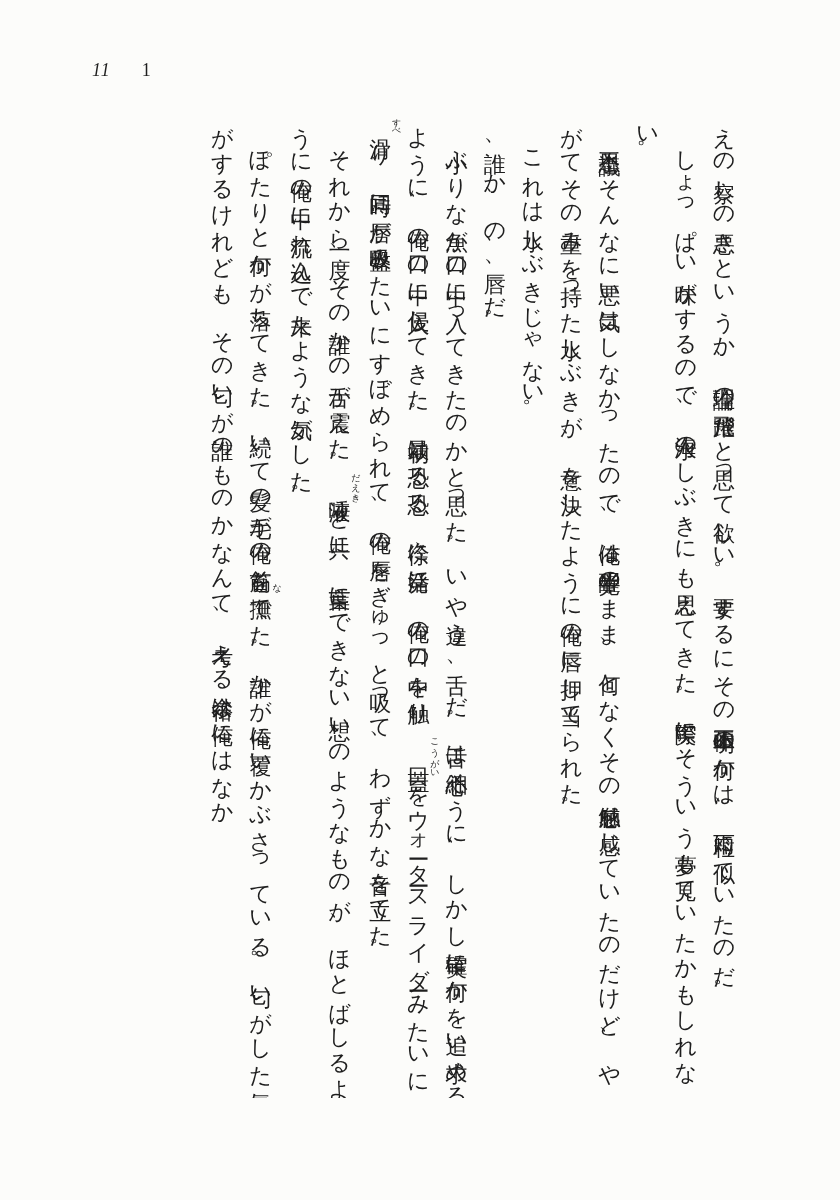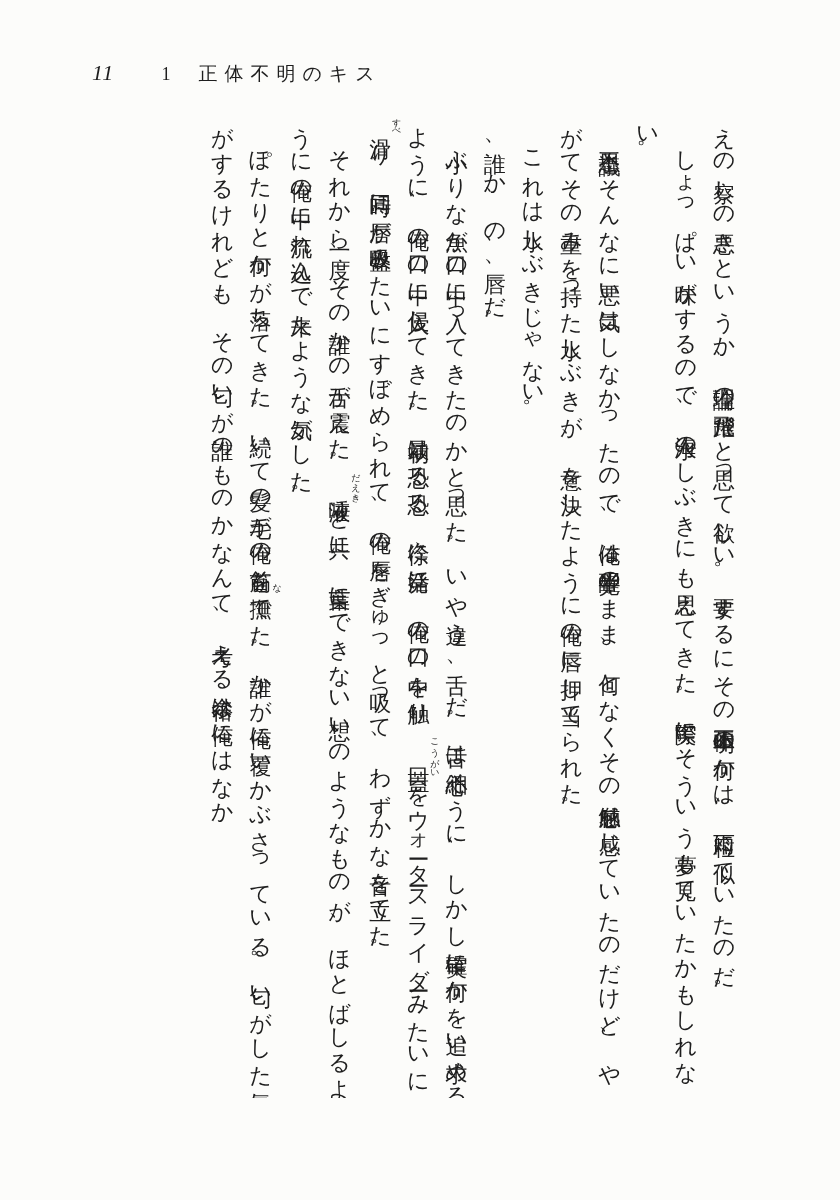--- a/index.html
+++ b/index.html
@@ -24,22 +24,22 @@
     position: absolute;
     top: 60px;
     left: 92px;
     display: flex;
     align-items: baseline;
     font-size: 19px;
     white-space: nowrap;
   }
   .running-head .folio {
     font-style: italic;
-    font-size: 22px;
-    margin-right: 47px;
+    font-size: 18px;
+    margin-right: 31px;
     letter-spacing: 1px;
   }
   .running-head .chapter-no {
     font-size: 18px;
     margin-right: 28px;
   }
   .running-head .chapter-title {
     font-size: 19px;
     letter-spacing: 7px;
   }
@@ -76,21 +76,20 @@
   }
 </style>
 </head>
 <body>
 
 <div class="page">
 
   <header class="running-head">
     <span class="folio">11</span>
     <span class="chapter-no">1</span>
-    <span class="chapter-title">正体不明のキス</span>
   </header>
 
   <main class="text-body">
       <p>えの察しの悪さというか、論理の飛躍だと思って欲しい。要するにその正体不明の何かは、雨粒に似ていたのだ。</p>
       <p class="indent">しょっぱい味がするので、海水のしぶきにも思えてきた。実際にそういう夢も見ていたかもしれない。</p>
       <p class="indent">不思議とそんなに悪い気はしなかったので、俺は半覚醒のまま、何となくその感触を感じていたのだけど、やがてその重みを持った水しぶきが、意を決したように俺の唇に押し当てられた。</p>
       <p class="indent">これは水しぶきじゃない。</p>
       <p class="indent">誰、か、の、唇、だ。</p>
       <p class="indent">小ぶりな魚が口の中に入ってきたのかと思った。いや違う、舌、だ。舌は心細そうに、しかし確実に何かを追い求めるように、俺の口の中に侵入してきた。最初は恐る恐る、徐々に活発に、俺の口の中を触り、<ruby>口蓋<rt>こうがい</rt></ruby>をウォータースライダーみたいに<ruby>滑<rt>すべ</rt></ruby>り、同時に唇が吸盤みたいにすぼめられて、俺の唇をぎゅっと吸って、わずかな音を立てた。</p>
       <p class="indent">それから一度、その誰かの舌が震えた。<ruby>唾液<rt>だえき</rt></ruby>と共に、言葉にできない想いのようなものが、ほとばしるように俺の中に流れ込んで来たような気がした。</p>

